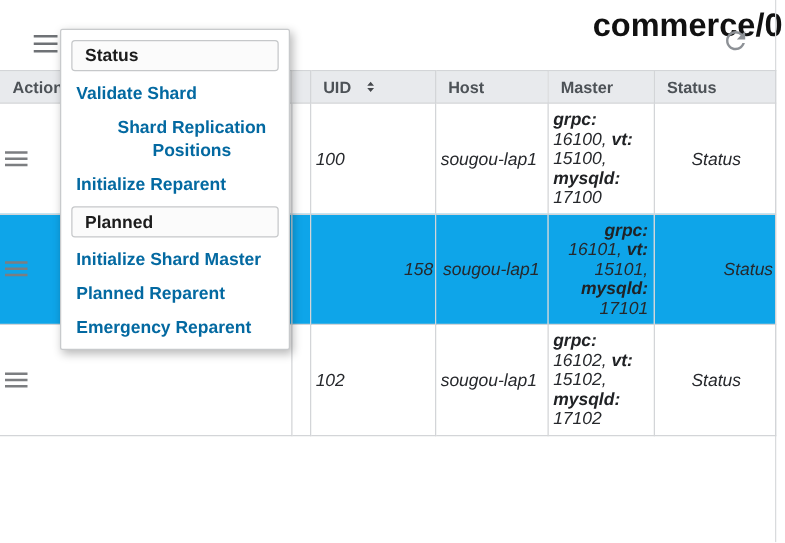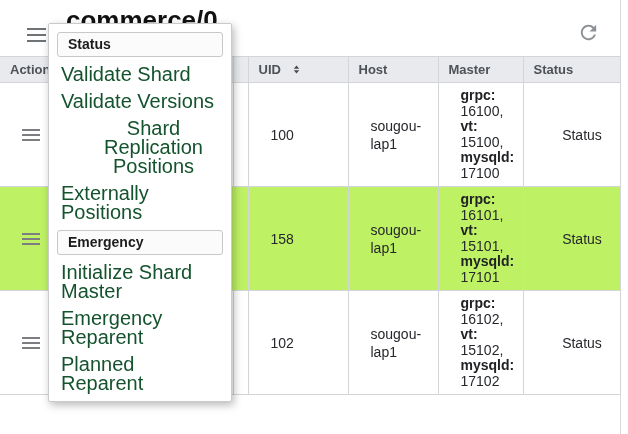--- a/index.html
+++ b/index.html
@@ -4,41 +4,41 @@
 <style>
   * { box-sizing: border-box; }
   html,body { margin:0; padding:0; background:#fff; }
   .app {
     position:relative; width:628px; height:434px; overflow:hidden;
     background:#fff; font-family:"Liberation Sans", sans-serif; color:#26282c;
   }
   
   .page-title {
     position:absolute; top:5px; left:66px; right:2px; margin:0;
-    text-align:left; font-size:26px; font-weight:bold; color:#111;
+    text-align:right; font-size:26px; font-weight:bold; color:#111;
   }
   .burger-top { position:absolute; top:28px; left:27px; width:19px; cursor:pointer; }
   .burger-top i { display:block; height:2px; background:#6f7276; margin-bottom:4px; }
   .burger-top i:last-child { margin-bottom:0; }
   .refresh-btn { position:absolute; top:21px; right:28px; width:23px; height:23px; cursor:pointer; }
   .right-edge { position:absolute; left:620px; top:0; width:1px; height:434px; background:#d9dbdd; }
 
   
   table.tablets {
     position:absolute; top:56px; left:0; width:620px;
     border-collapse:collapse; table-layout:fixed; font-size:14px;
   }
   table.tablets th, table.tablets td { border:1px solid #d3d5d8; }
   table.tablets th:first-child, table.tablets td:first-child { border-left:none; }
   table.tablets th {
     background:#e8eaed; font-size:13px; font-weight:bold; color:#4d5257;
     text-align:left; padding:5px 0 5px 10px; white-space:nowrap; overflow:hidden;
   }
-  table.tablets tbody td { vertical-align:middle; height:86px; padding-left:22px; background:#fff; }
-  table.tablets tbody tr.alt td { background:#bef264; }
+  table.tablets tbody td { vertical-align:middle; height:86px; padding-left:4px; background:#fff;font-style:italic; }
+  table.tablets tbody tr.alt td { background:#0ea5e9;text-align:right; }
   td.actions-cell { padding-left:12px; }
   .burger-row { width:18px; cursor:pointer; }
   .burger-row i { display:block; height:2px; background:#7c7e81; margin-bottom:3px; }
   .burger-row i:last-child { margin-bottom:0; }
   td.uid-cell { padding-left:13px; }
   td.host-cell { padding-left:10px; padding-right:6px; line-height:18px; }
   td.ports-cell { padding:5px 4px 5px 8px; line-height:15.5px; }
   td.ports-cell b { font-weight:bold; color:#202225; }
   td.status-cell { text-align:center; padding-left:0; }
   .sort-icon { vertical-align:-2px; margin-left:9px; }
@@ -48,21 +48,21 @@
     position:absolute; left:48px; top:23px; width:184px; z-index:10;
     background:#fff; border:1px solid #c8cacc; border-radius:2px;
     box-shadow:2px 3px 8px rgba(0,0,0,.28); padding:4px 0;
   }
   .menu-section {
     margin:4px 8px; padding:2px 10px; line-height:19px;
     background:#fbfbfb; border:1px solid #c6c8ca; border-radius:3px;
     font-size:14px; font-weight:bold; color:#1c1c1c;
   }
   .menu-item {
-    padding:4px 12px; font-size:20px; line-height:19px; color:#14532d; cursor:pointer;
+    padding:4px 12px; font-size:14px; line-height:19px; color:#0369a1; cursor:pointer;font-weight:bold;
   }
   .menu-item.center { text-align:center;margin-left:27px; }
 </style>
 </head>
 <body>
 
 <div class="app">
 
   <h1 class="page-title">commerce/0</h1>
 
@@ -166,25 +166,24 @@
           <span>17102</span>
         </td>
         <td class="status-cell">Status</td>
       </tr>
     </tbody>
   </table>
 
   <div class="menu">
     <div class="menu-section">Status</div>
     <div class="menu-item">Validate Shard</div>
-    <div class="menu-item">Validate Versions</div>
     <div class="menu-item center">Shard Replication Positions</div>
 
 
-    <div class="menu-item">Externally Positions</div>
+    <div class="menu-item">Initialize Reparent</div>
 
-    <div class="menu-section">Emergency</div>
+    <div class="menu-section">Planned</div>
     <div class="menu-item">Initialize Shard Master</div>
+    <div class="menu-item">Planned Reparent</div>
     <div class="menu-item">Emergency Reparent</div>
-    <div class="menu-item">Planned Reparent</div>
   </div>
 
 </div>
 
 </body></html>

